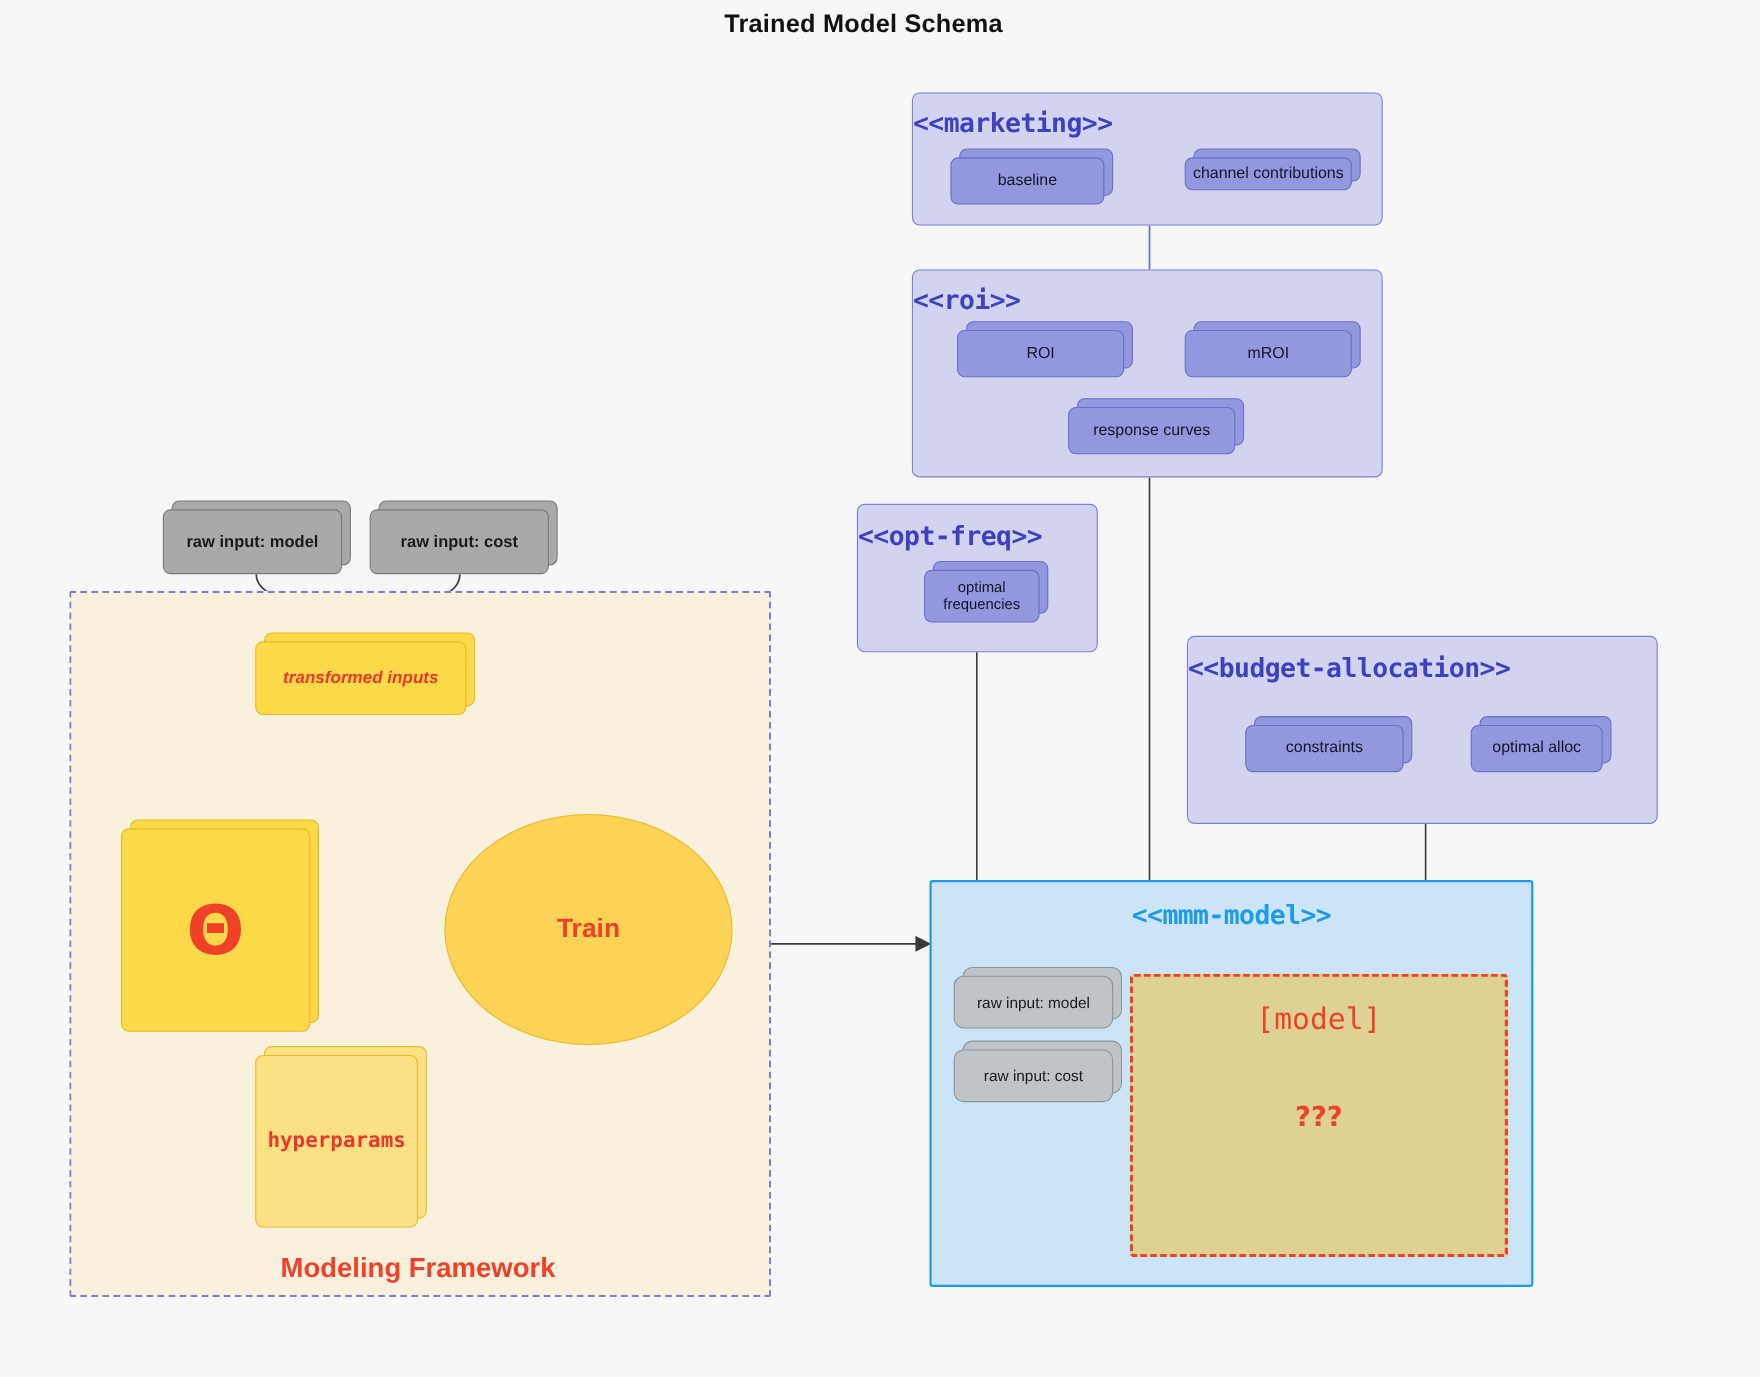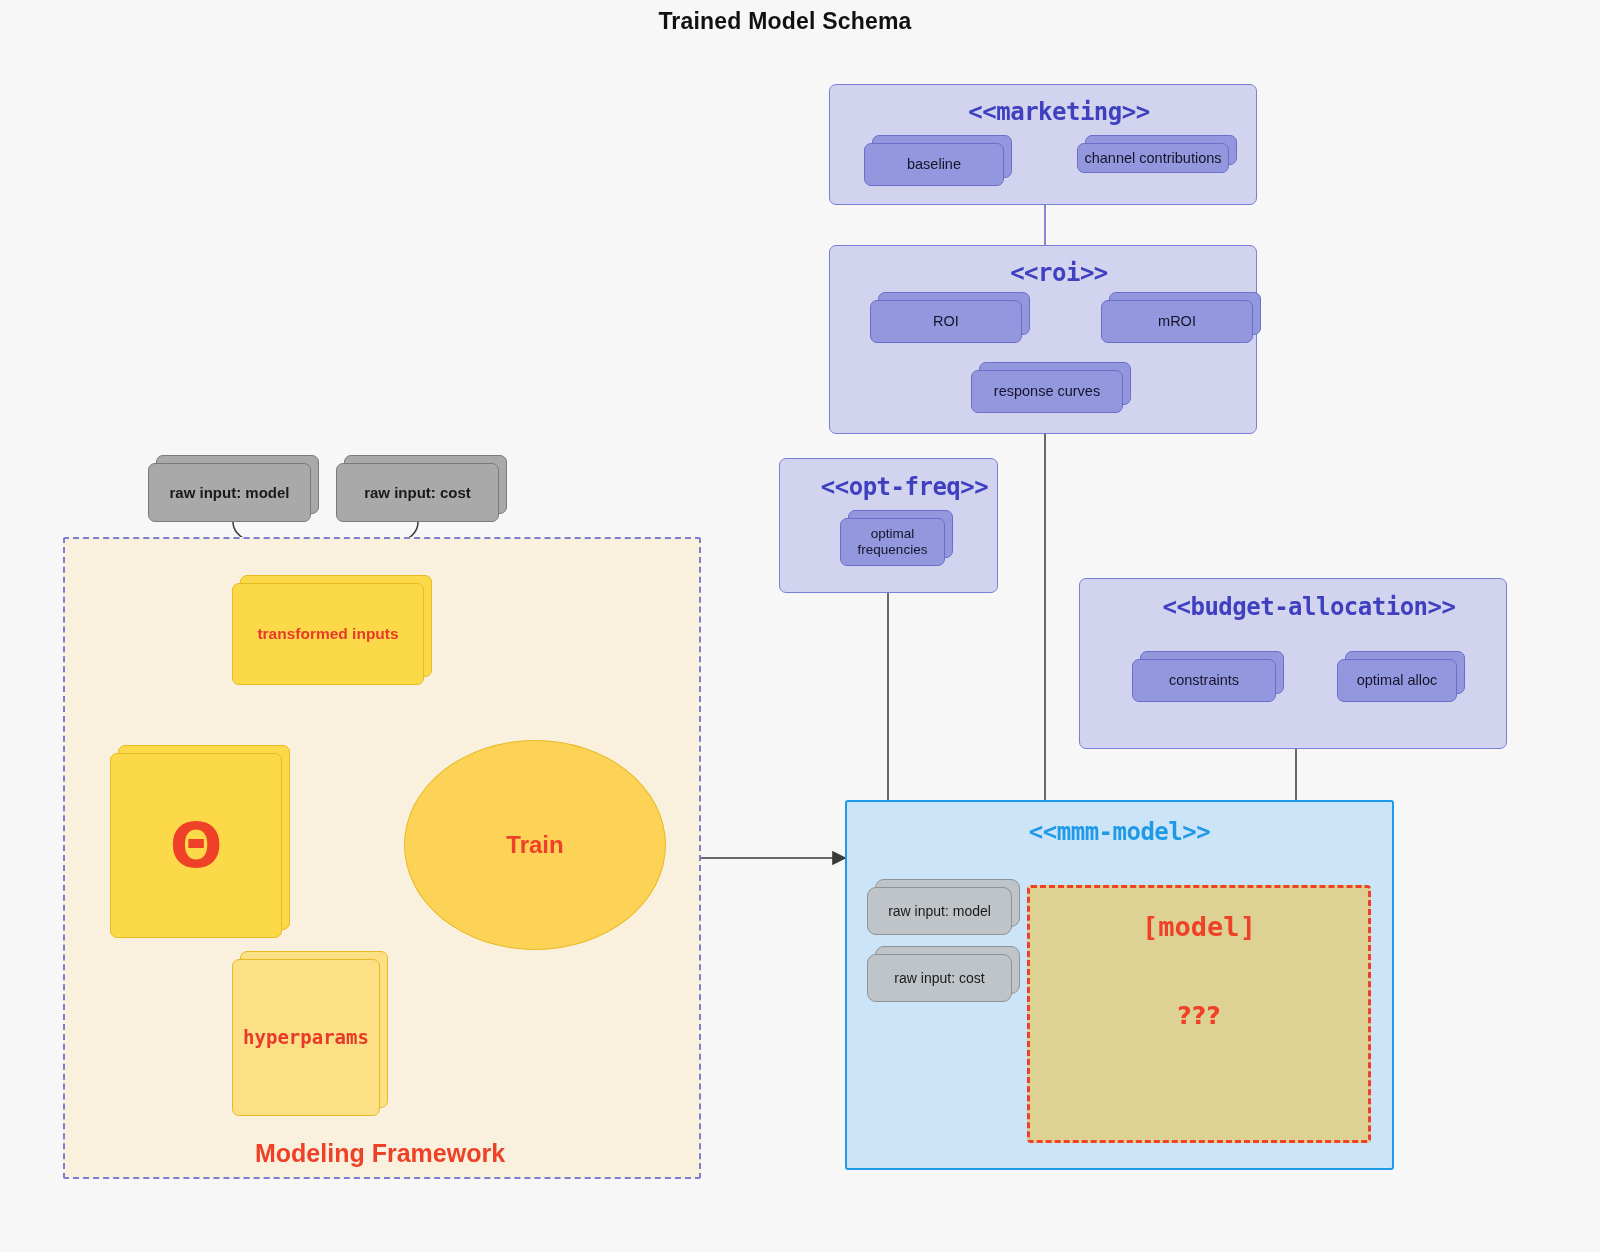--- a/index.html
+++ b/index.html
@@ -43,27 +43,26 @@
   .pkg {
     position: absolute;
     background: #d2d3ef;
     border: 1.6px solid #7b7fd4;
     border-radius: 7px;
     box-sizing: border-box;
   }
   .pkg-title {
     position: absolute;
     left: 0; right: 0;
-    text-align: center;
+    text-align: left;
     font-family: "DejaVu Sans Mono", monospace;
     font-weight: bold;
     font-size: 24px;
     color: #3f40bf;
     letter-spacing: -0.5px;
-    padding-left: 32px;
   }
 
   
   .stack {
     position: absolute;
   }
   .stack .sh {
     position: absolute;
     left: 8px; top: -8px;
     width: 100%; height: 100%;
@@ -199,21 +198,21 @@
     background: #ddd294;
     border: 3px dashed #ef4128;
     border-radius: 4px;
     box-sizing: border-box;
   }
   #model-label {
     position: absolute;
     left: 0; right: 0;
     text-align: center;
     font-family: "DejaVu Sans Mono", monospace;
-    font-weight: bold;
+    font-weight: normal;
     font-size: 27px;
     color: #ef4128;
   }
   #model-unknown {
     position: absolute;
     left: 0; right: 0;
     text-align: center;
     font-family: "DejaVu Sans", sans-serif;
     font-weight: bold;
     font-size: 25px;
@@ -284,21 +283,21 @@
       <div class="fg">channel contributions</div>
     </div>
   </div>
 
   <div class="pkg" style="left:829px; top:245px; width:428px; height:189px;">
     <div class="pkg-title" style="top:13px;">&lt;&lt;roi&gt;&gt;</div>
     <div class="stack node-purple" style="left:40px; top:54px; width:152px; height:43px;">
       <div class="sh"></div>
       <div class="fg">ROI</div>
     </div>
-    <div class="stack node-purple" style="left:247px; top:54px; width:152px; height:43px;margin-left:24px;">
+    <div class="stack node-purple" style="left:247px; top:54px; width:152px; height:43px;">
       <div class="sh"></div>
       <div class="fg">mROI</div>
     </div>
     <div class="stack node-purple" style="left:141px; top:124px; width:140px; height:43px;padding-left:12px;">
       <div class="sh"></div>
       <div class="fg">response curves</div>
     </div>
   </div>
 
   <div class="pkg" style="left:779px; top:458px; width:219px; height:135px;">
@@ -328,21 +327,21 @@
 
   <div class="stack node-gray-dark" style="left:148px; top:463px; width:163px; height:59px;">
     <div class="sh"></div>
     <div class="fg">raw input: model</div>
   </div>
   <div class="stack node-gray-dark" style="left:336px; top:463px; width:163px; height:59px;">
     <div class="sh"></div>
     <div class="fg">raw input: cost</div>
   </div>
 
-  <div class="stack node-yellow" style="left:232px; top:583px; width:192px; height:102px;">
+  <div class="stack node-yellow" style="left:232px; top:583px; width:192px; height:67px;font-style:italic;">
     <div class="sh"></div>
     <div class="fg">transformed inputs</div>
   </div>
 
   <div class="stack node-yellow" style="left:110px; top:753px; width:172px; height:185px;">
     <div class="sh"></div>
     <div class="fg">
       <span id="theta-glyph">Θ</span>
     </div>
   </div>

